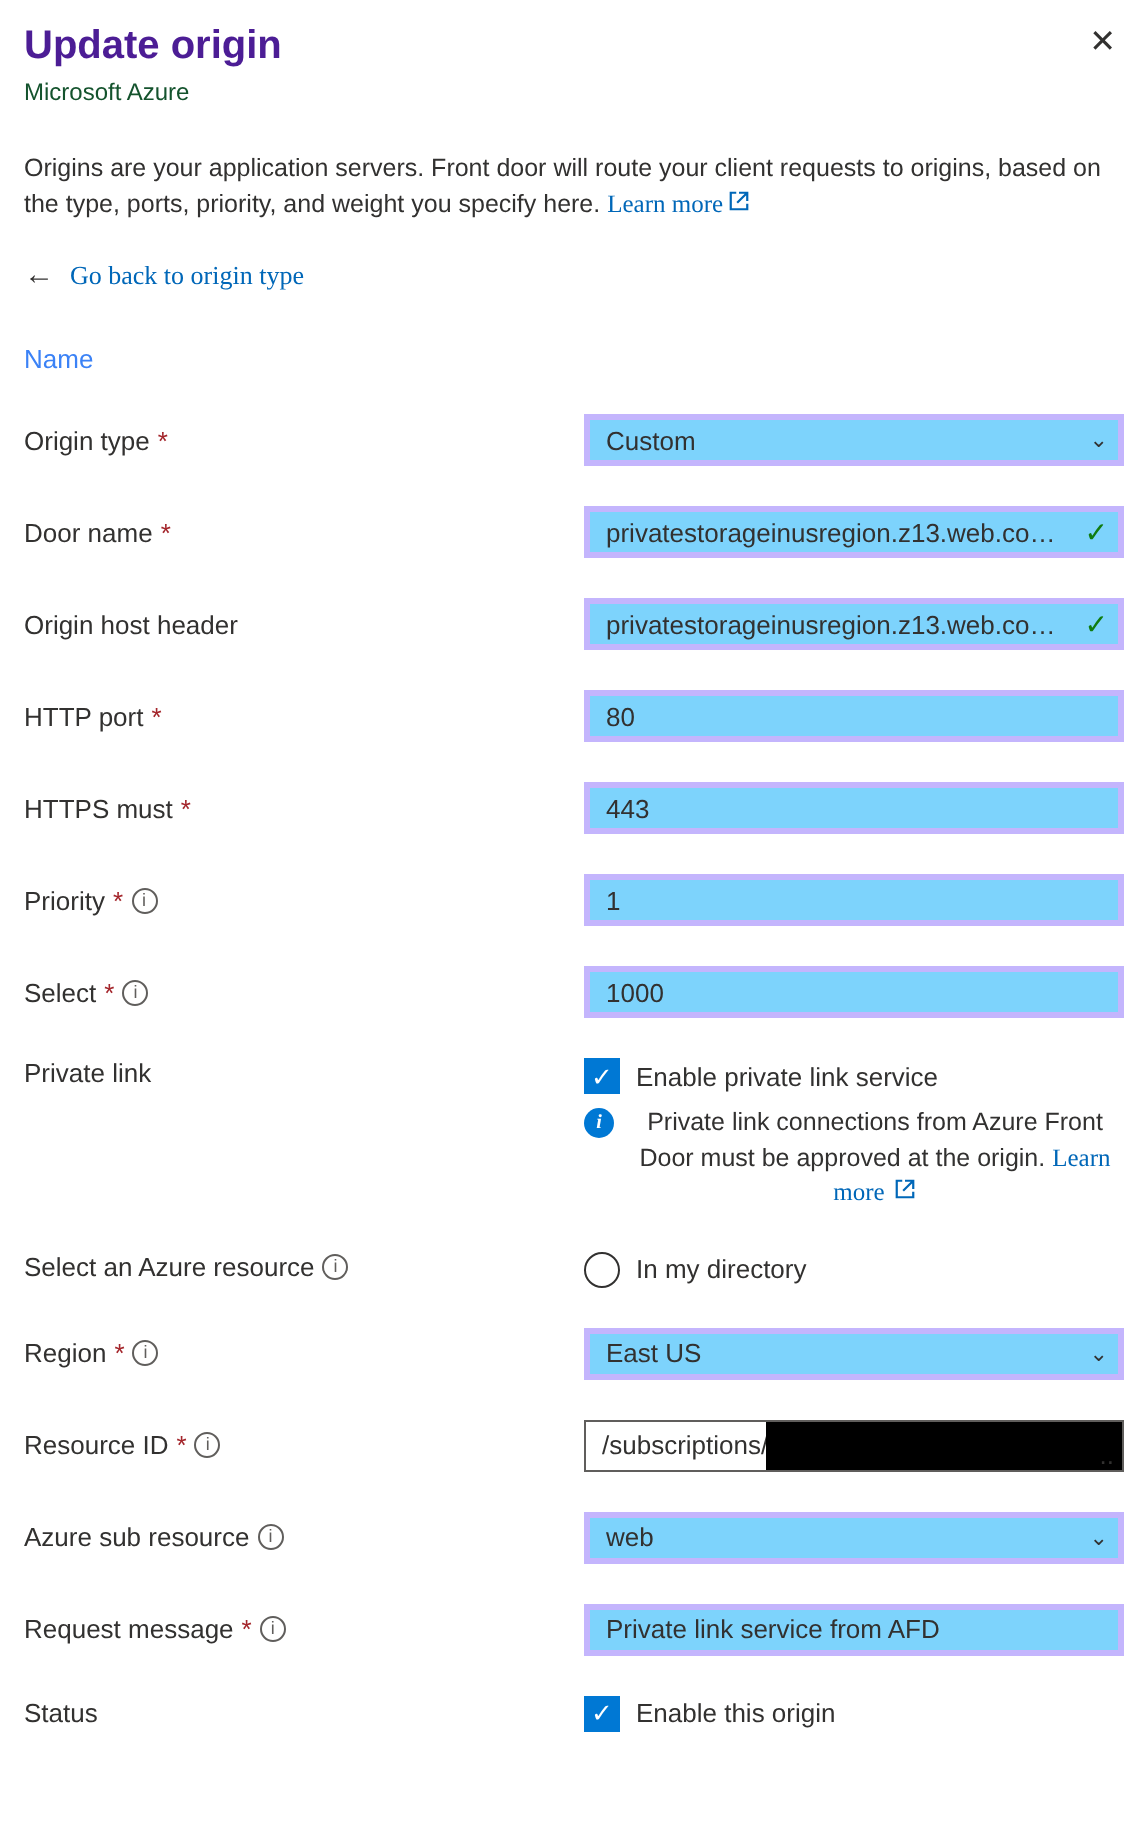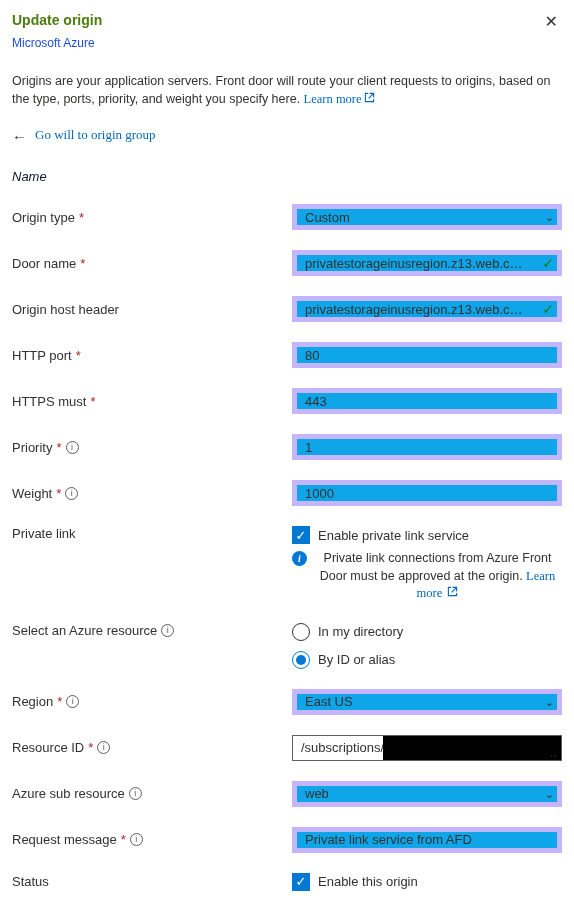--- a/index.html
+++ b/index.html
@@ -5,42 +5,42 @@
     * { box-sizing: border-box; margin: 0; padding: 0; }
     body {
       font-family: "Segoe UI", -apple-system, sans-serif;
       font-size: 13px;
       color: #323130;
       background: #fff;
       width: 574px;
       padding: 12px 12px 20px 12px;
     }
     .header { display: flex; justify-content: space-between; align-items: flex-start; margin-bottom: 4px; }
-    .title { font-size: 14px; font-weight: 600; color: #4d7c0f; }
-    .subtitle { font-size: 12px; color: #1d4ed8; margin-bottom: 22px; }
+    .title { font-size: 20px; font-weight: 600; color: #4c1d95; }
+    .subtitle { font-size: 12px; color: #14532d; margin-bottom: 22px; }
     .close-btn { cursor: pointer; font-size: 16px; line-height: 1; padding: 2px 4px; color: #323130; }
     .description { font-size: 12.5px; line-height: 1.45; margin-bottom: 18px; }
     .link { color: #0067b8; cursor: pointer; text-decoration: none; font-family: Liberation Serif, serif; }
     .ext-icon { display: inline-block; margin-left: 2px; }
     .back-row { display: flex; align-items: center; gap: 8px; margin-bottom: 26px; }
     .back-arrow { color: #323130; font-size: 15px; }
     .form-row { display: flex; align-items: center; margin-bottom: 20px; }
     .form-row.align-top { align-items: flex-start; text-align: center; }
     .label-col { width: 280px; flex-shrink: 0; font-size: 13px; color: #323130; display: flex; align-items: center; gap: 4px; }
-    .label-col.muted { color: #0f172a; font-style: italic; }
+    .label-col.muted { color: #3b82f6; }
     .control-col { flex: 1; }
     .req { color: #a4262c; }
     .info-icon {
       display: inline-flex; justify-content: center; align-items: center;
       width: 13px; height: 13px; border: 1px solid #605e5c; border-radius: 50%;
       font-size: 9px; color: #605e5c; cursor: help; font-style: normal; line-height: 1;
     }
     .text-input, .select-input {
-      width: 100%; height: 26px; border: 5px solid #c4b5fd;
-      padding: 0 8px; font-size: 13px; font-family: inherit; background: #0ea5e9;
+      width: 100%; height: 26px; border: 3px solid #c4b5fd;
+      padding: 0 8px; font-size: 13px; font-family: inherit; background: #7dd3fc;
       color: #323130;
     }
     .text-input[readonly] { background: #f3f2f1; border: none; color: #605e5c; }
     .select-wrap { position: relative; }
     .select-input { appearance: none; -webkit-appearance: none; padding-right: 28px; cursor: pointer; }
     .chevron {
       position: absolute; right: 8px; top: 50%; transform: translateY(-50%);
       pointer-events: none; font-size: 11px; color: #323130;
     }
     .input-with-check { position: relative; }
@@ -51,21 +51,21 @@
       width: 18px; height: 18px; border: 1px solid #605e5c; display: inline-flex;
       align-items: center; justify-content: center; cursor: pointer; flex-shrink: 0;
     }
     .checkbox.checked { background: #0078d4; border-color: #0078d4; color: #fff; font-size: 13px; }
     .info-note { display: flex; gap: 6px; margin-top: 6px; font-size: 12.5px; line-height: 1.4; }
     .info-blue {
       width: 15px; height: 15px; border-radius: 50%; background: #0078d4; color: #fff;
       display: inline-flex; align-items: center; justify-content: center; font-size: 10px;
       font-weight: bold; flex-shrink: 0; margin-top: 1px; font-style: italic; font-family: Georgia, serif;
     }
-    .radio-group { display: flex; flex-direction: column; gap: 10px; }
+    .radio-group { display: flex; flex-direction: row; gap: 10px; }
     .radio-row { display: flex; align-items: center; gap: 8px; cursor: pointer; font-size: 13px; }
     .radio {
       width: 18px; height: 18px; border: 1px solid #323130; border-radius: 50%;
       display: inline-flex; align-items: center; justify-content: center; flex-shrink: 0;
     }
     .radio.selected { border-color: #0078d4; border-width: 1px; }
     .radio.selected::after {
       content: ""; width: 10px; height: 10px; border-radius: 50%; background: #0078d4;
     }
     .redacted-wrap { position: relative; width: 100%; height: 26px; border: 1px solid #605e5c; display: flex; align-items: center; }
@@ -86,21 +86,21 @@
   <span>Origins are your application servers. Front door will route your client requests to origins, based on the type, ports, priority, and weight you specify here.</span>
   <a class="link"><span>Learn more</span><span class="ext-icon">
     <svg width="11" height="11" viewBox="0 0 12 12">
           <path fill="none" stroke="#0067b8" stroke-width="1.2" d="M4.5 1.5H1.5v9h9V7.5 M6 1.5h4.5V6 M10.5 1.5L5 7"></path>
         </svg>
   </span></a>
 </div>
 
 <div class="back-row">
   <span class="back-arrow">←</span>
-  <a class="link">Go will to origin group</a>
+  <a class="link">Go back to origin type</a>
 </div>
 
 <div class="form-row">
   <div class="label-col muted">Name</div>
 </div>
 
 <div class="form-row">
   <div class="label-col">
     <span>Origin type</span>
       <span class="req">*</span>
@@ -162,21 +162,21 @@
       <span class="req">*</span>
     <span class="info-icon">i</span>
   </div>
   <div class="control-col">
     <input class="text-input" value="1" style="">
   </div>
 </div>
 
 <div class="form-row">
   <div class="label-col">
-    <span>Weight</span>
+    <span>Select</span>
       <span class="req">*</span>
     <span class="info-icon">i</span>
   </div>
   <div class="control-col">
     <input class="text-input" value="1000" style="">
   </div>
 </div>
 
 <div class="form-row align-top">
   <div class="label-col">Private link</div>
@@ -201,24 +201,20 @@
   <div class="label-col">
     <span>Select an Azure resource</span>
     <span class="info-icon">i</span>
   </div>
   <div class="control-col">
     <div class="radio-group">
       <div class="radio-row">
         <span class="radio"></span>
         <span>In my directory</span>
       </div>
-      <div class="radio-row">
-        <span class="radio selected"></span>
-        <span>By ID or alias</span>
-      </div>
     </div>
   </div>
 </div>
 
 <div class="form-row">
   <div class="label-col">
     <span>Region</span>
       <span class="req">*</span>
     <span class="info-icon">i</span>
   </div>

